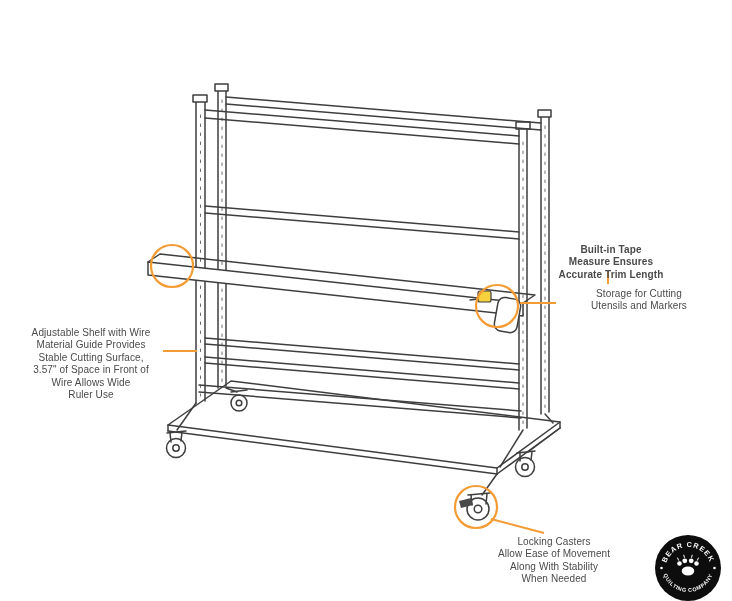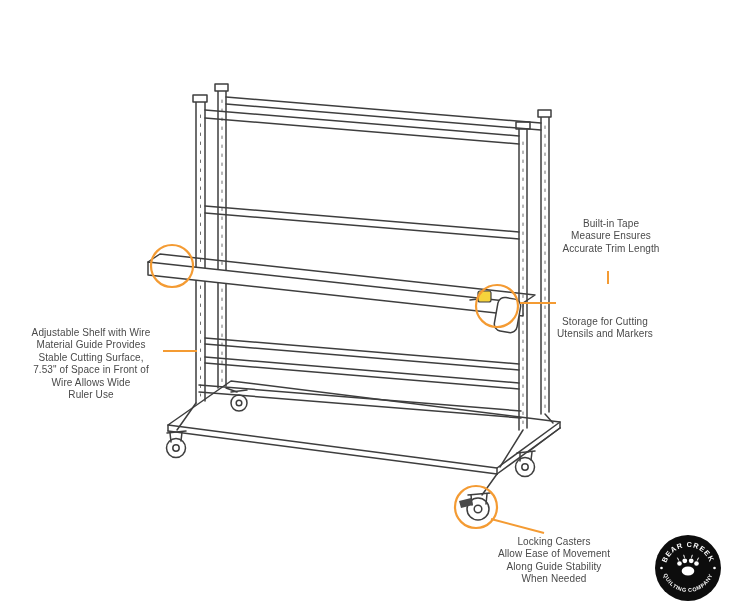--- a/index.html
+++ b/index.html
@@ -179,28 +179,28 @@
       </g>
       <circle class="paw" cx="661.5" cy="568" r="1.3"></circle>
       <circle class="paw" cx="714.5" cy="568" r="1.3"></circle>
     </g>
   </svg>
 
 
   <div class="annotation" style="left:16px; top:327px; width:150px;">Adjustable Shelf with Wire
 Material Guide Provides
 Stable Cutting Surface,
-7.53" of Space in Front of
+3.57" of Space in Front of
 Wire Allows Wide
 Ruler Use</div>
 
-  <div class="annotation" style="left:550px; top:218px; width:122px;">Built-in Tape
+  <div class="annotation" style="left:550px; top:244px; width:122px;font-weight:bold;">Built-in Tape
 Measure Ensures
 Accurate Trim Length</div>
 
-  <div class="annotation" style="left:544px; top:288px; width:122px;margin-top:28px;">Storage for Cutting
+  <div class="annotation" style="left:578px; top:288px; width:122px;">Storage for Cutting
 Utensils and Markers</div>
 
   <div class="annotation" style="left:489px; top:536px; width:130px;">Locking Casters
 Allow Ease of Movement
-Along Guide Stability
+Along With Stability
 When Needed</div>
 </div>
 
 </body></html>

